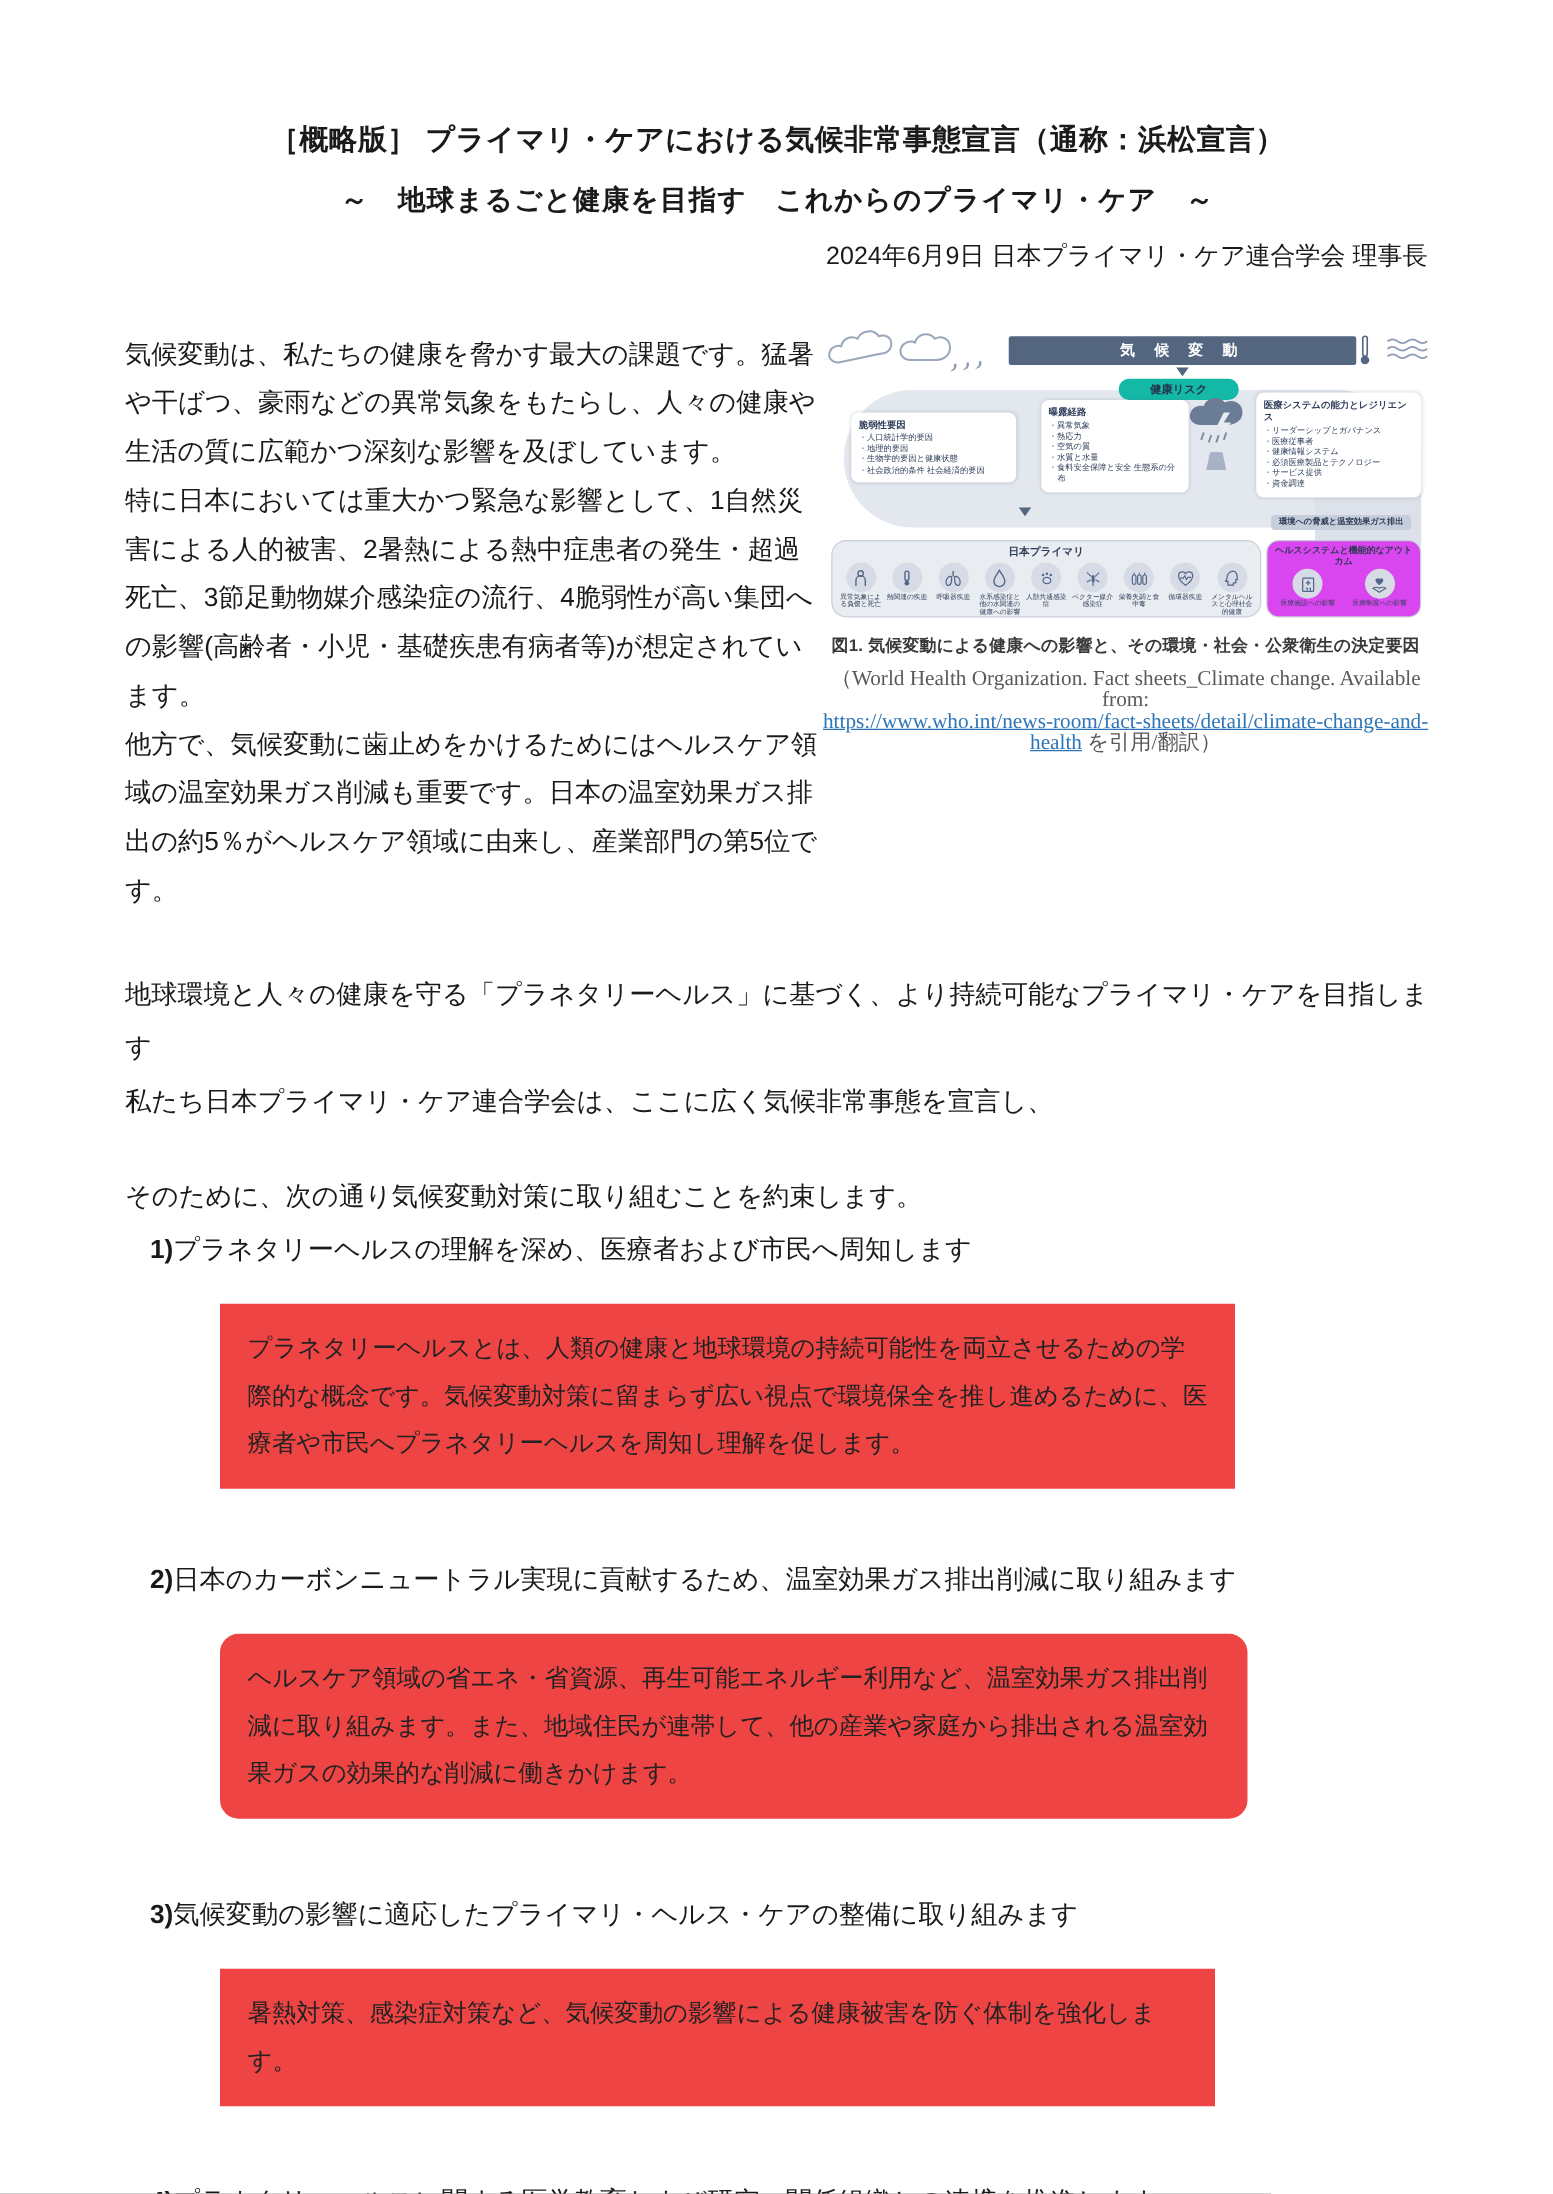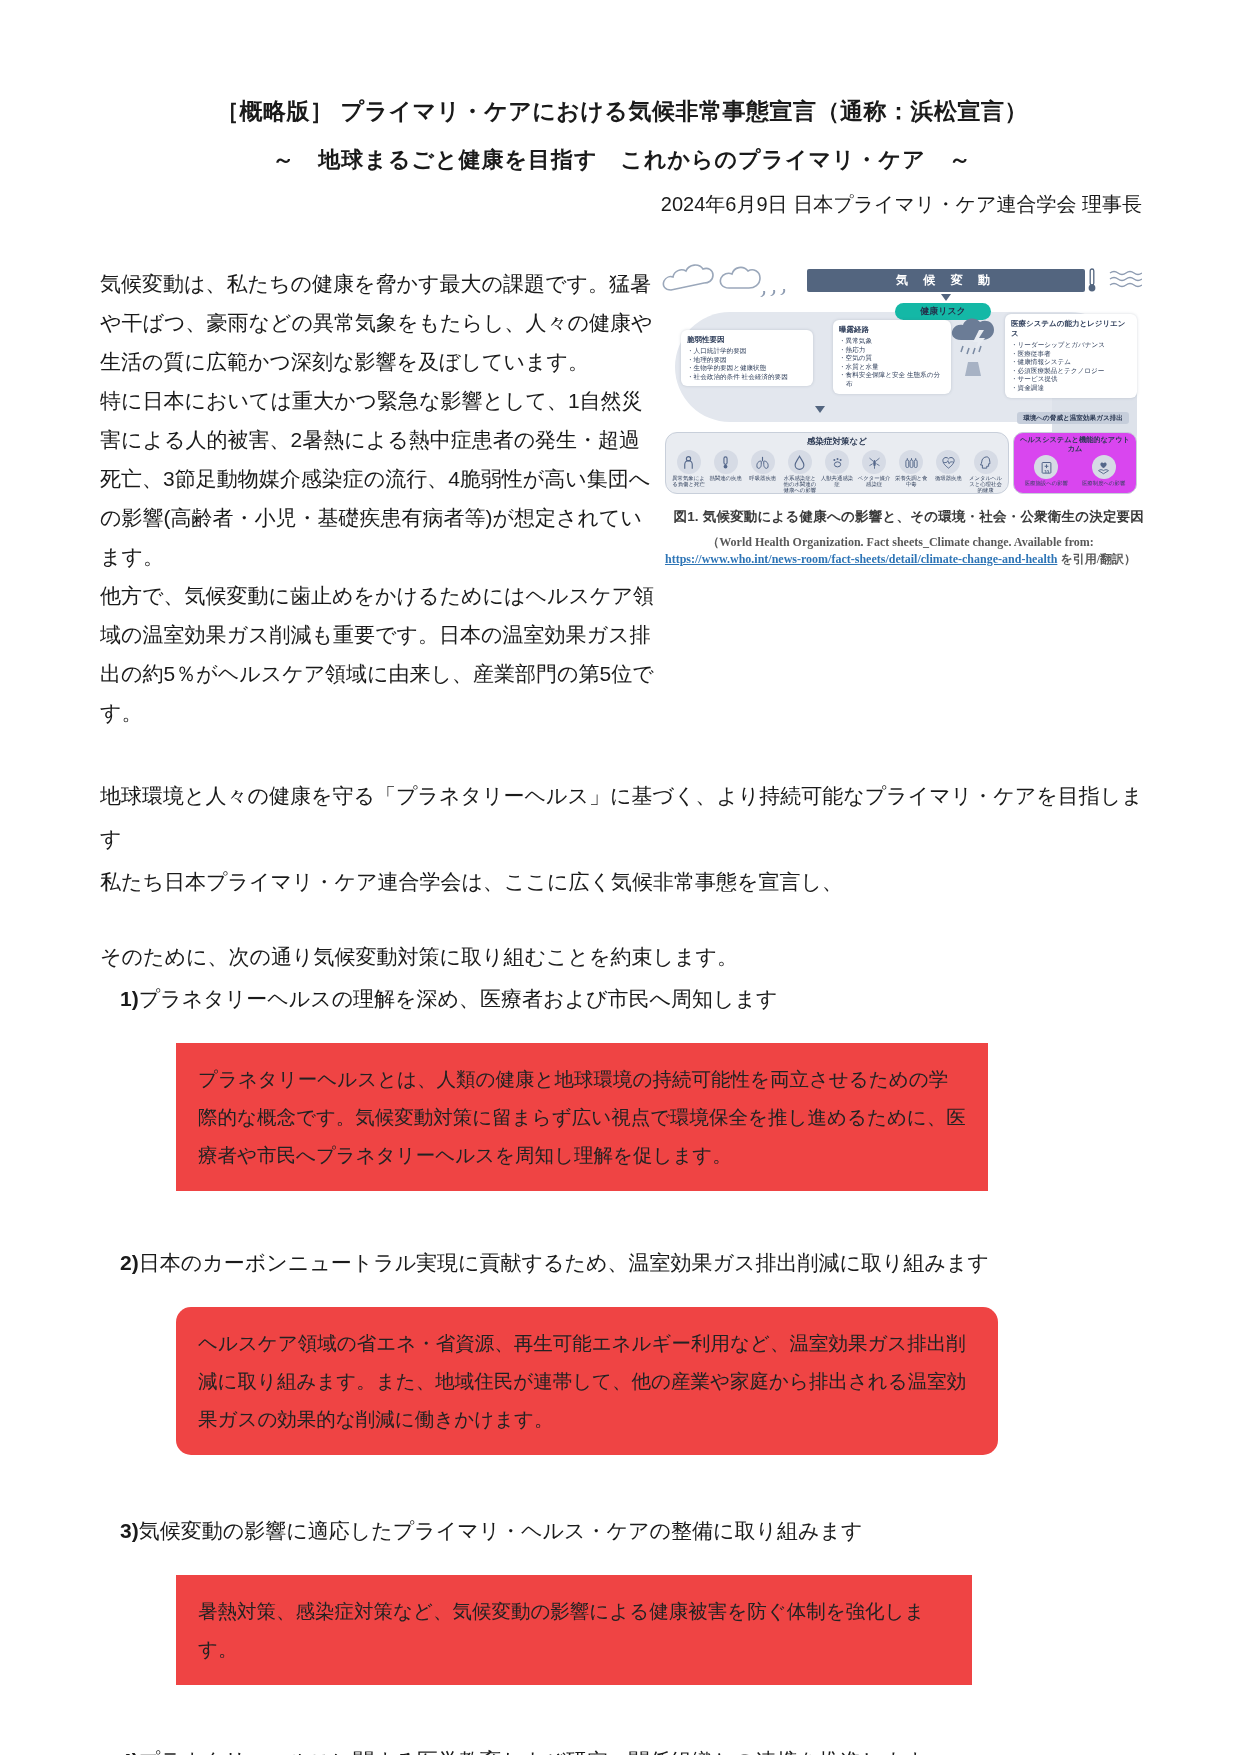--- a/index.html
+++ b/index.html
@@ -53,22 +53,22 @@
   .oc-row { display:flex; justify-content:space-between; padding:2px 4px 0 4px; }
   .oc-item { width:37px; display:flex; flex-direction:column; align-items:center; }
   .oc-circle { width:24px; height:24px; border-radius:50%; background:#d6dbe5; display:flex; align-items:center; justify-content:center; }
   .oc-label { font-size:5.4px; line-height:6.2px; color:#31405c; text-align:center; margin-top:1px; }
   .sys-outcomes { position:absolute; left:356px; top:168px; width:124px; height:62px; background:#d946ef;
                   border:1px solid #c8cfda; border-radius:10px; padding-top:3px; }
   .so-title { text-align:center; font-size:7.2px; font-weight:bold; color:#2c3a54; line-height:8.5px; padding:0 6px; }
   .so-row { display:flex; justify-content:space-evenly; margin-top:2px; }
   .so-item { width:50px; display:flex; flex-direction:column; align-items:center; }
 
-  .fig-caption { font-size:13.5px; font-weight:bold; color:#3a3a3a; text-align:right; margin-top:14px; letter-spacing:0.2px; }
-  .fig-cite { font-size:12px; color:#595959; text-align:center; margin-top:8px; line-height:17px; font-family:"Liberation Serif", serif;font-weight:bold; }
+  .fig-caption { font-size:13.5px; font-weight:bold; color:#3a3a3a; text-align:center; margin-top:14px; letter-spacing:0.2px; }
+  .fig-cite { font-size:17px; color:#595959; text-align:center; margin-top:8px; line-height:17px; font-family:"Liberation Serif", serif; }
   .fig-cite a { color:#2e75b6; text-decoration:underline; }
 
   
   .declaration { margin-top:42px; font-size:21px; line-height:43px; }
   .pledge-intro { margin-top:40px; font-size:21px; }
 
   
   .pledge-heading { font-size:21px; margin-left:20px; }
   .pledge-heading .num { font-weight:bold; }
   .ph1 { margin-top:14px; }
@@ -173,21 +173,21 @@
               <li>必須医療製品とテクノロジー</li>
               <li>サービス提供</li>
               <li>資金調達</li>
             </ul>
           </div>
 
           <div class="arrow-down a2"></div>
           <div class="ghg-note">環境への脅威と温室効果ガス排出</div>
 
           <div class="outcomes">
-            <div class="outcomes-title">感染症対策など</div>
+            <div class="outcomes-title">日本プライマリ</div>
             <div class="oc-row">
               <div class="oc-item">
                 <span class="oc-circle">
                   <svg width="15" height="15" viewBox="0 0 24 24">
                       <circle cx="12" cy="6" r="3.4" fill="none" stroke="#54678a" stroke-width="1.8"></circle>
                       <path d="M6 22v-7a6 6 0 0 1 12 0v7" fill="none" stroke="#54678a" stroke-width="1.8"></path>
                     </svg>
                 </span>
                 <span class="oc-label">異常気象による負傷と死亡</span>
               </div>

